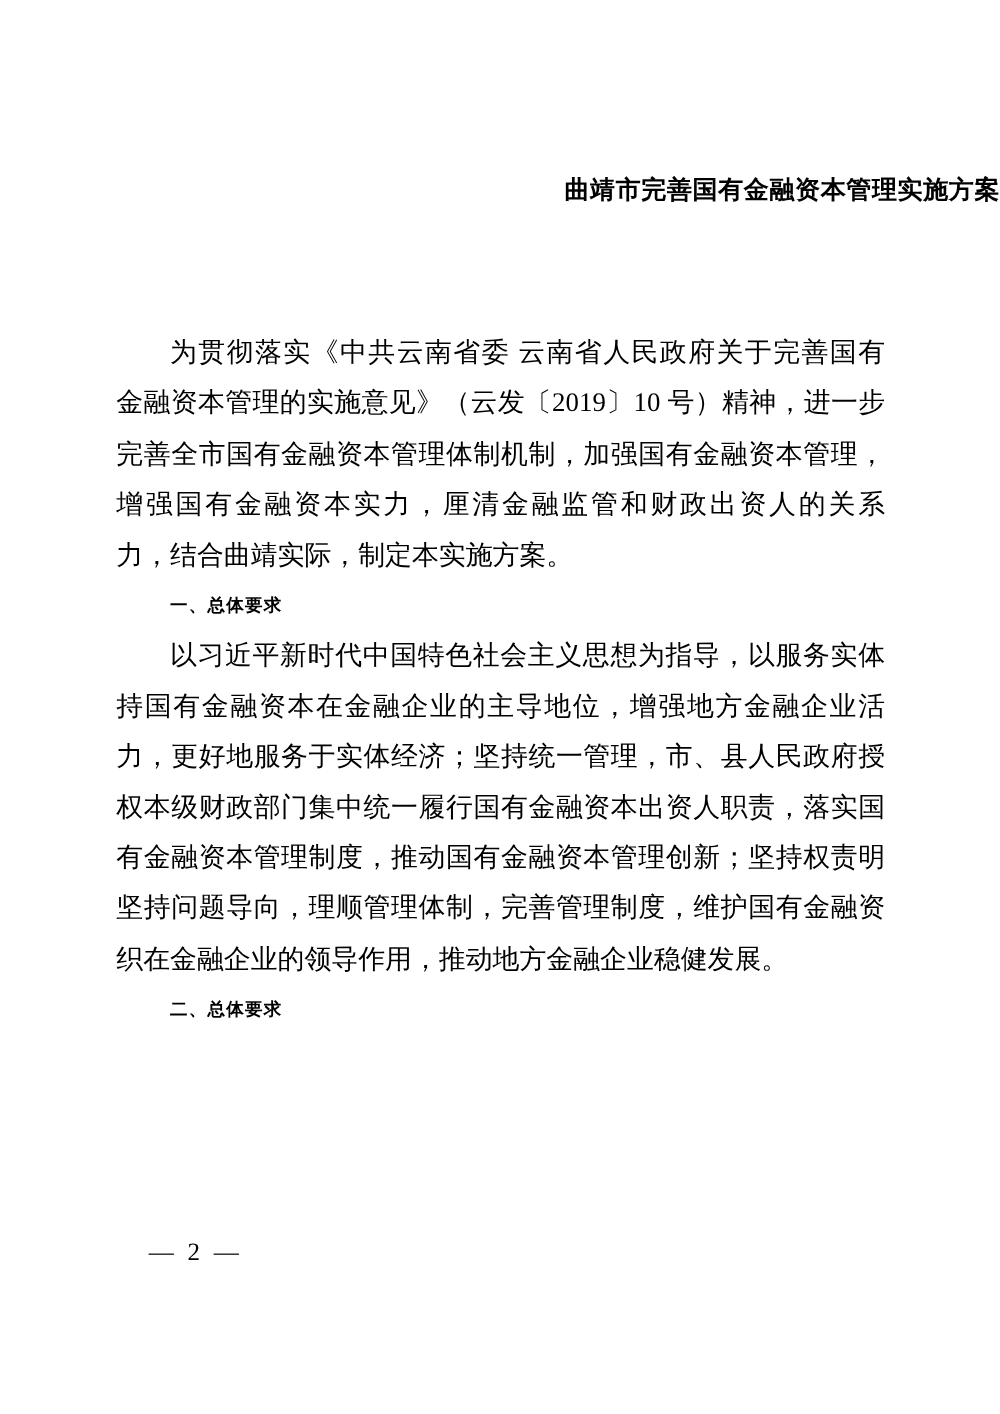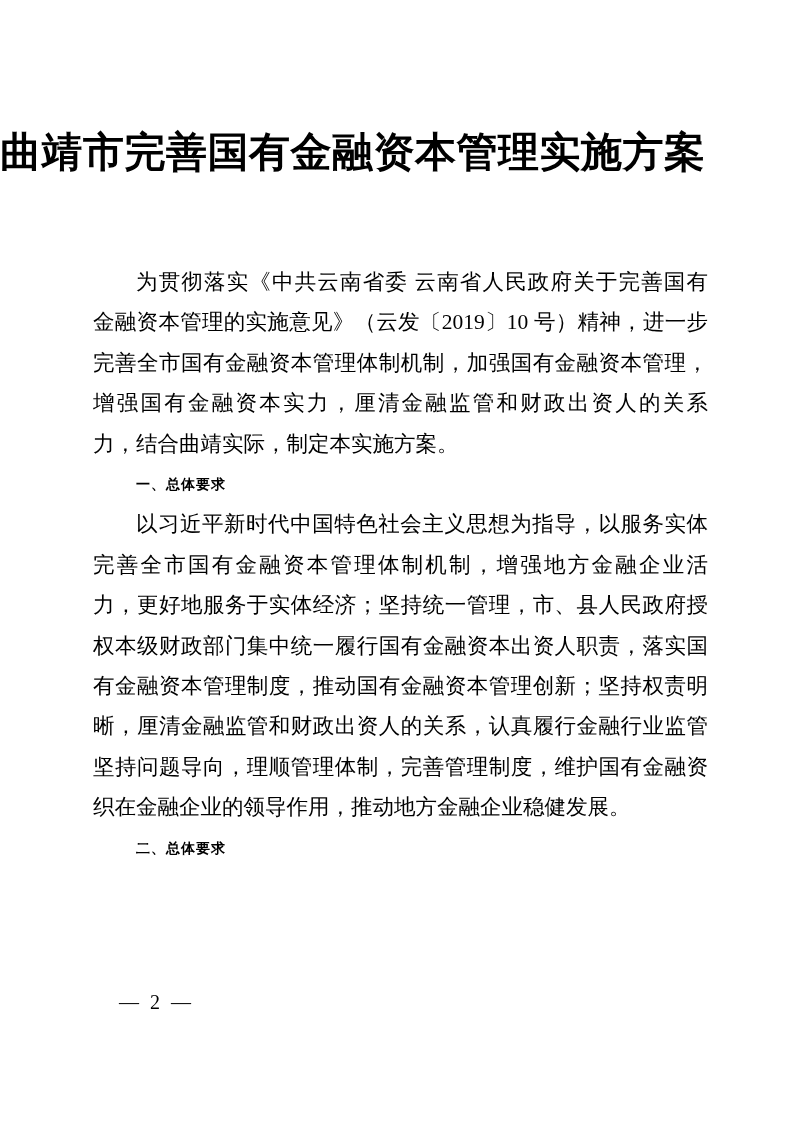--- a/index.html
+++ b/index.html
@@ -14,24 +14,24 @@
     background: #ffffff;
     overflow: hidden;
     color: #000000;
   }
   .title {
     position: absolute;
     top: 135px;
     left: 0;
     width: 100%;
     margin: 0;
-    text-align: left;
+    text-align: right;
     font-family: "Liberation Serif", "DejaVu Serif", serif;
     font-weight: bold;
-    font-size: 41px;
+    font-size: 20px;
     line-height: 34px;
     letter-spacing: 0.5px;
     color: #000000;
   }
   .docbody {
     position: absolute;
     top: 218px;
     left: 93px;
     width: 615px;
     font-family: "Liberation Serif", "DejaVu Serif", serif;
@@ -76,24 +76,23 @@
   <h1 class="title">曲靖市完善国有金融资本管理实施方案</h1>
 
   <div class="docbody" id="doc-body">
       <div class="line indent jfull">为贯彻落实《中共云南省委 云南省人民政府关于完善国有</div>
       <div class="line jfull">金融资本管理的实施意见》（云发〔2019〕10 号）精神，进一步</div>
       <div class="line jfull">完善全市国有金融资本管理体制机制，加强国有金融资本管理，</div>
       <div class="line jfull">增强国有金融资本实力，厘清金融监管和财政出资人的关系</div>
       <div class="line">力，结合曲靖实际，制定本实施方案。</div>
       <div class="heading">一、总体要求</div>
       <div class="line indent jfull">以习近平新时代中国特色社会主义思想为指导，以服务实体</div>
-      <div class="line jfull">完善全市国有金融资本管理体制机制，增强地方金融企业活</div>
+      <div class="line jfull">持国有金融资本在金融企业的主导地位，增强地方金融企业活</div>
       <div class="line jfull">力，更好地服务于实体经济；坚持统一管理，市、县人民政府授</div>
       <div class="line jfull">权本级财政部门集中统一履行国有金融资本出资人职责，落实国</div>
       <div class="line jfull">有金融资本管理制度，推动国有金融资本管理创新；坚持权责明</div>
-      <div class="line jfull">晰，厘清金融监管和财政出资人的关系，认真履行金融行业监管</div>
       <div class="line jfull">坚持问题导向，理顺管理体制，完善管理制度，维护国有金融资</div>
       <div class="line">织在金融企业的领导作用，推动地方金融企业稳健发展。</div>
       <div class="heading">二、总体要求</div>
     </div>
 
   <div class="footer">— 2 —</div>
 </div>
 
 </body></html>

